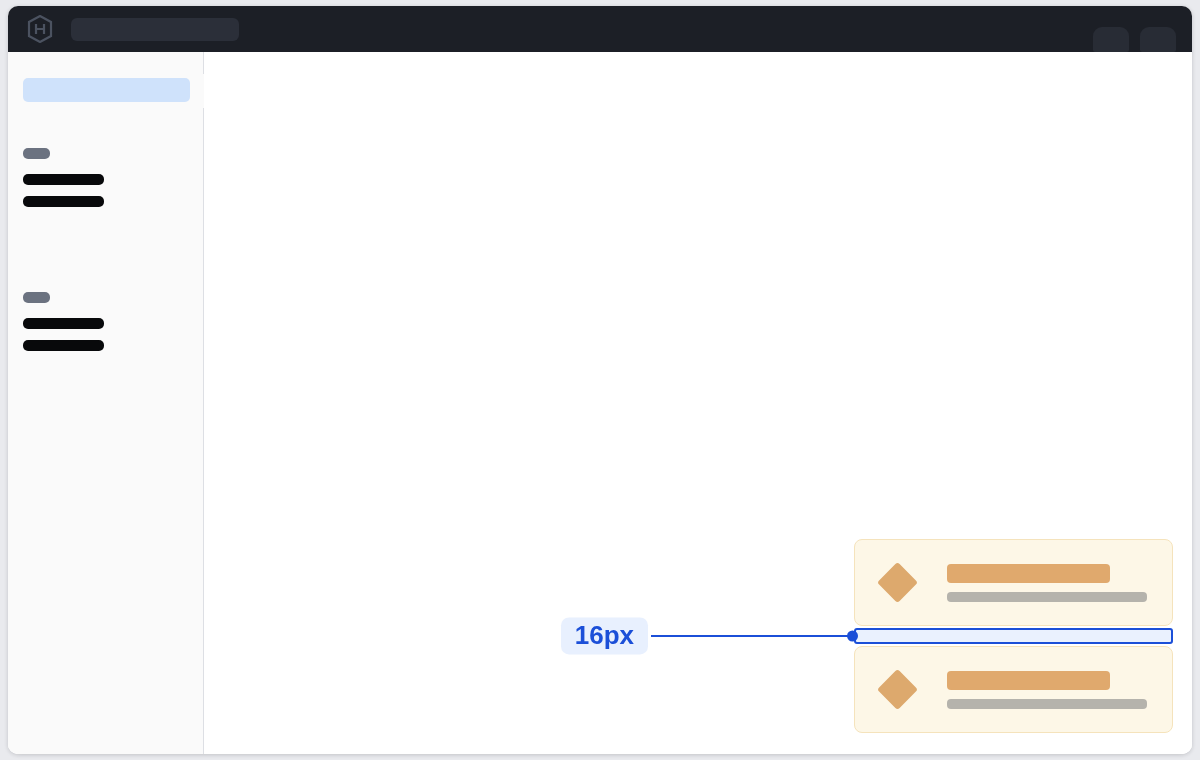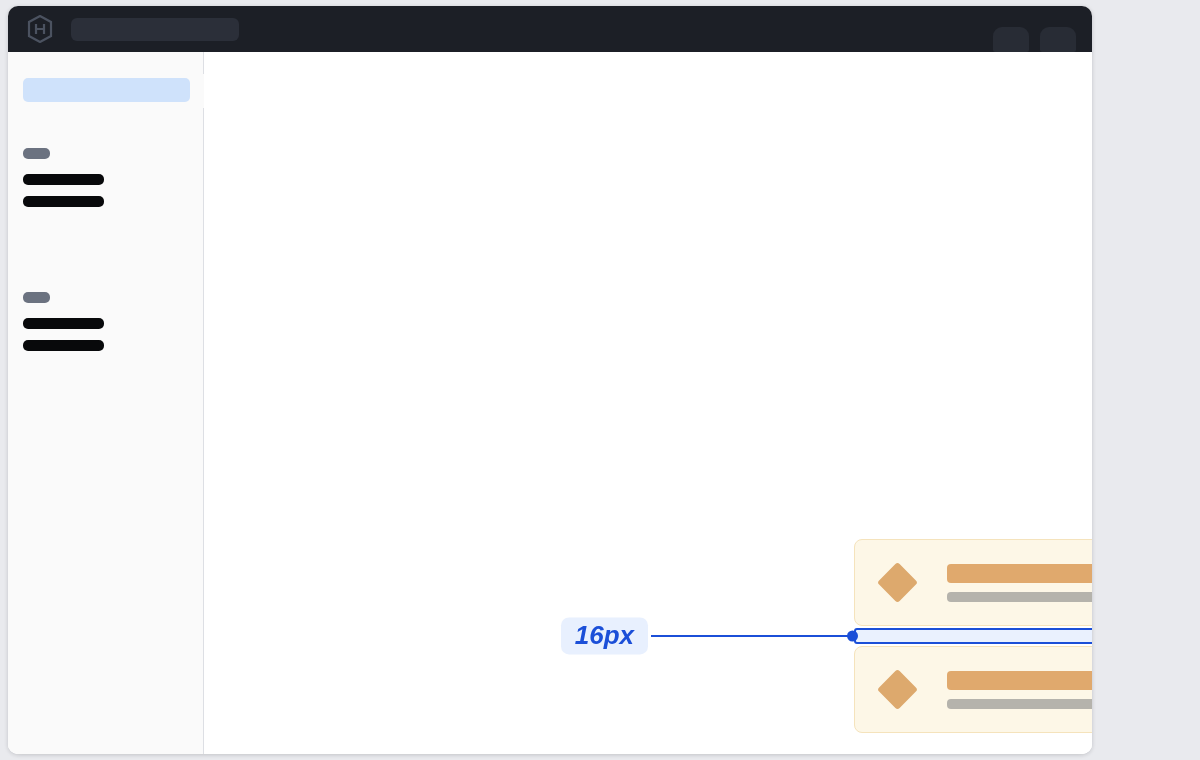--- a/index.html
+++ b/index.html
@@ -12,27 +12,26 @@
     position: relative;
     width: 1200px;
     height: 760px;
     overflow: hidden;
     background: #e9eaee;
   }
   .window-frame {
     position: absolute;
     left: 8px;
     top: 6px;
-    width: 1084px;
+    width: 1184px;
     height: 748px;
     background: #ffffff;
     border-radius: 10px;
     overflow: hidden;
     box-shadow: 0 1px 4px rgba(20,22,30,0.18);
-    font-style: italic;
   }
 
   
   .topbar {
     position: absolute;
     left: 0;
     top: 0;
     width: 100%;
     height: 46px;
     background: #1c1f26;

